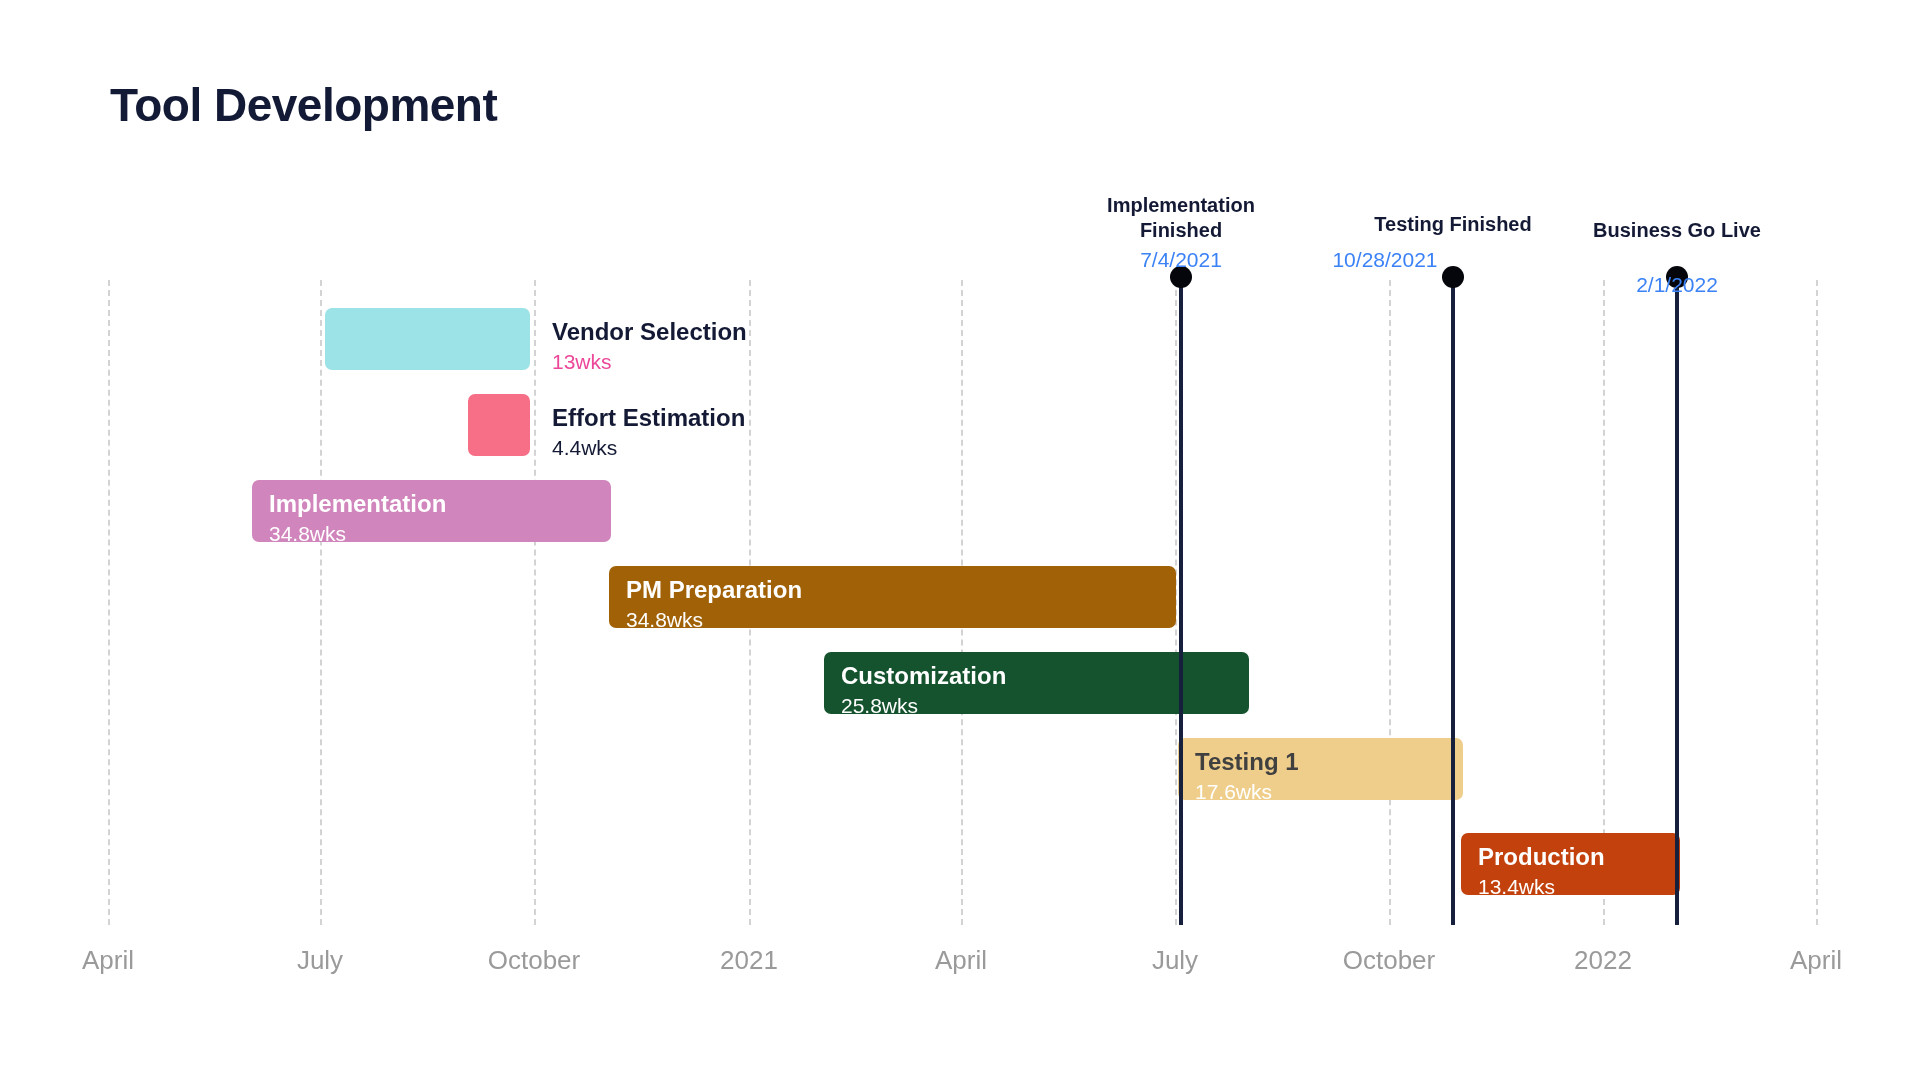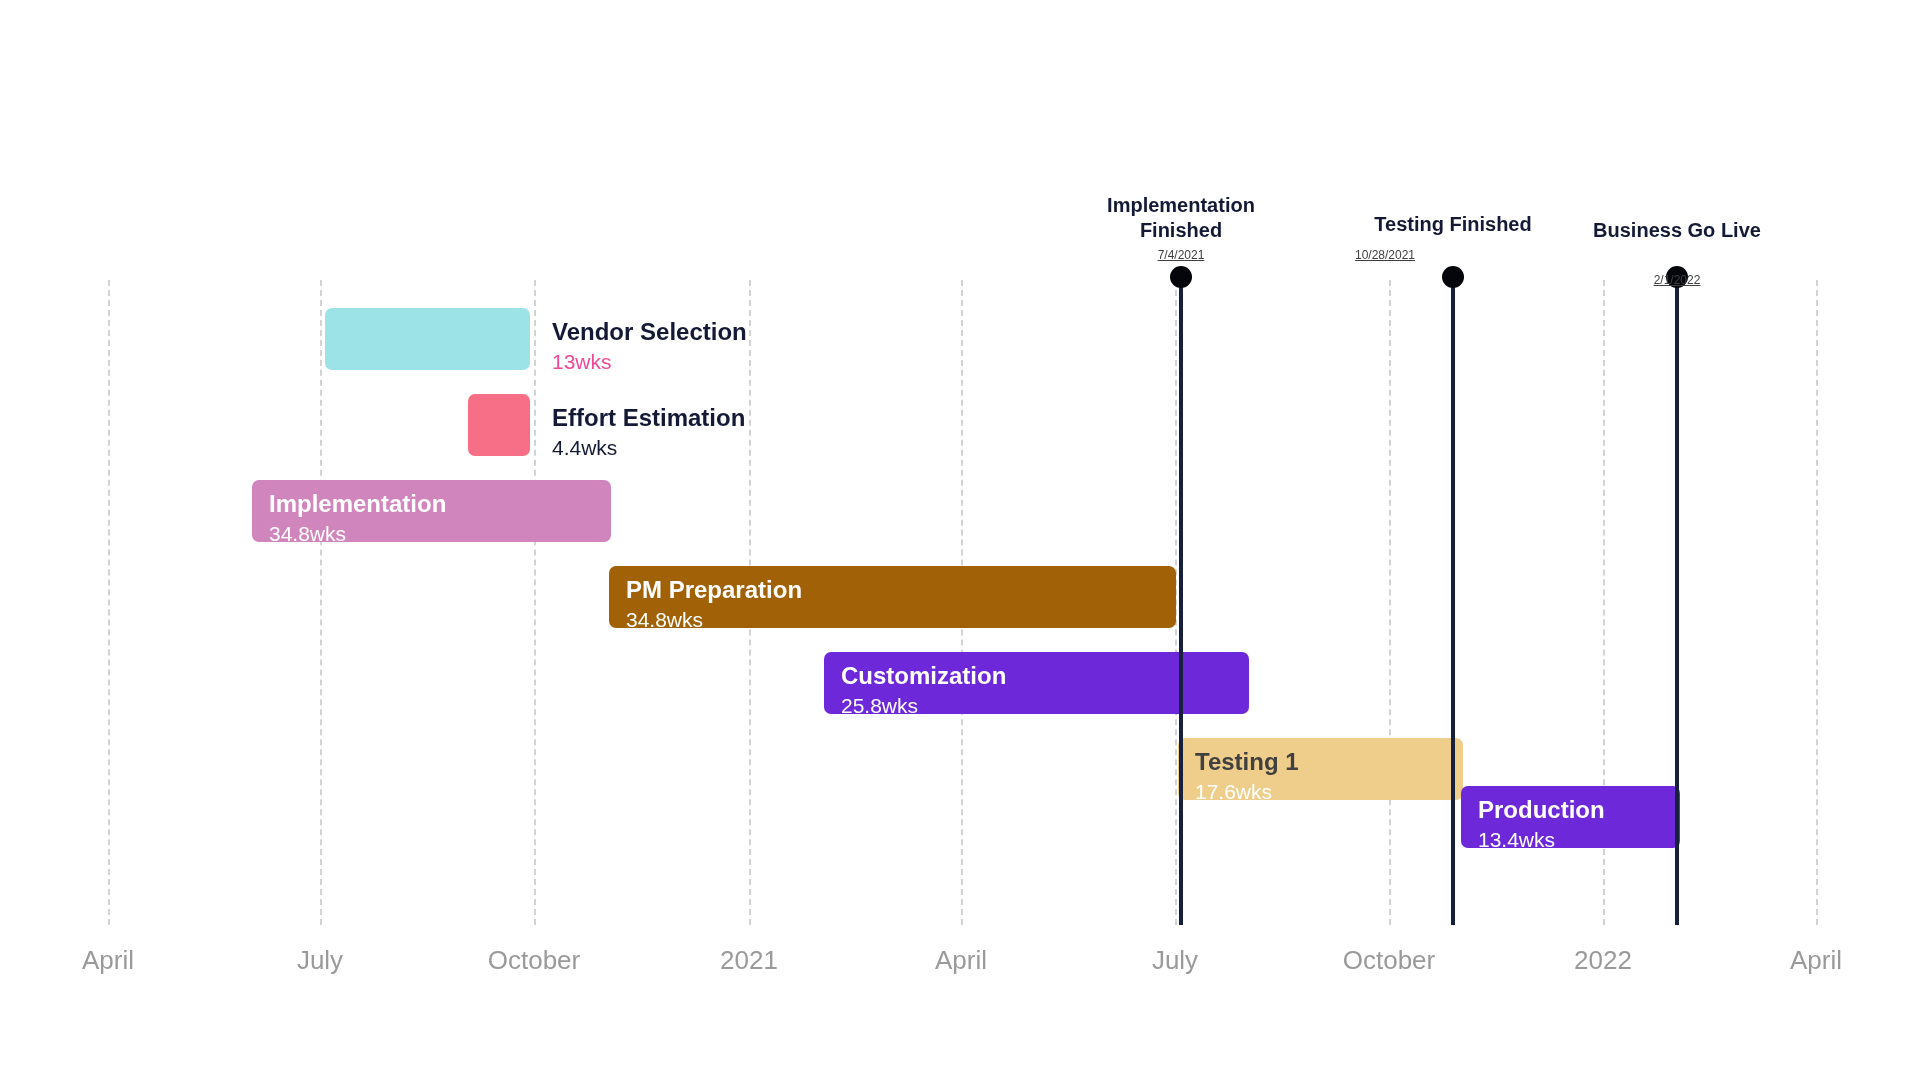--- a/index.html
+++ b/index.html
@@ -90,24 +90,23 @@
     font-size: 20px;
     font-weight: bold;
     color: #141a35;
     line-height: 25px;
     white-space: pre-line;
   }
   .milestone-date {
     position: absolute;
     transform: translateX(-50%);
     text-align: center;
-    font-size: 12px;
-    color: #404040;
-    white-space: nowrap;
-    text-decoration: underline;
+    font-size: 21px;
+    color: #3b82f6;
+    white-space: nowrap;
   }
 
   
   .task-bar {
     position: absolute;
     border-radius: 7px;
     box-sizing: border-box;
   }
   .bar-inner-text {
     position: absolute;
@@ -131,20 +130,21 @@
     font-weight: normal;
     line-height: 30px;
     white-space: nowrap;
   }
 </style>
 </head>
 <body>
 
 <div id="chart-root">
 
+  <div id="page-title">Tool Development</div>
 
   <div id="plot-area">
     <div id="gridlines-layer">
         <div class="gridline" style="left: 108px;"></div>
         <div class="gridline" style="left: 320px;"></div>
         <div class="gridline" style="left: 534px;"></div>
         <div class="gridline" style="left: 749px;"></div>
         <div class="gridline" style="left: 961px;"></div>
         <div class="gridline" style="left: 1175px;"></div>
         <div class="gridline" style="left: 1389px;"></div>
@@ -167,33 +167,33 @@
             <div class="task-name" style="color: rgb(255, 255, 255);">Implementation</div>
             <div class="task-duration" style="color: rgb(255, 255, 255);">34.8wks</div>
           </div>
         </div>
         <div class="task-bar" style="left: 609px; top: 566px; width: 567px; height: 62px; background: #a16207;">
           <div class="bar-inner-text">
             <div class="task-name" style="color: rgb(255, 255, 255);">PM Preparation</div>
             <div class="task-duration" style="color: rgb(255, 255, 255);">34.8wks</div>
           </div>
         </div>
-        <div class="task-bar" style="left: 824px; top: 652px; width: 425px; height: 62px; background: #6d28d9;">
+        <div class="task-bar" style="left: 824px; top: 652px; width: 425px; height: 62px; background: #14532d;">
           <div class="bar-inner-text">
             <div class="task-name" style="color: rgb(255, 255, 255);">Customization</div>
             <div class="task-duration" style="color: rgb(255, 255, 255);">25.8wks</div>
           </div>
         </div>
         <div class="task-bar" style="left: 1178px; top: 738px; width: 285px; height: 62px; background: rgb(239, 206, 139);">
           <div class="bar-inner-text">
             <div class="task-name" style="color: #404040;">Testing 1</div>
             <div class="task-duration" style="color: rgb(255, 255, 255);">17.6wks</div>
           </div>
         </div>
-        <div class="task-bar" style="left: 1461px; top: 786px; width: 219px; height: 62px; background: #6d28d9;">
+        <div class="task-bar" style="left: 1461px; top: 833px; width: 219px; height: 62px; background: #c2410c;">
           <div class="bar-inner-text">
             <div class="task-name" style="color: rgb(255, 255, 255);">Production</div>
             <div class="task-duration" style="color: rgb(255, 255, 255);">13.4wks</div>
           </div>
         </div>
       </div>
     <div id="milestones-layer">
         <div class="milestone" style="left: 1181px;">
           <div class="milestone-line"></div>
           <div class="milestone-dot"></div>

